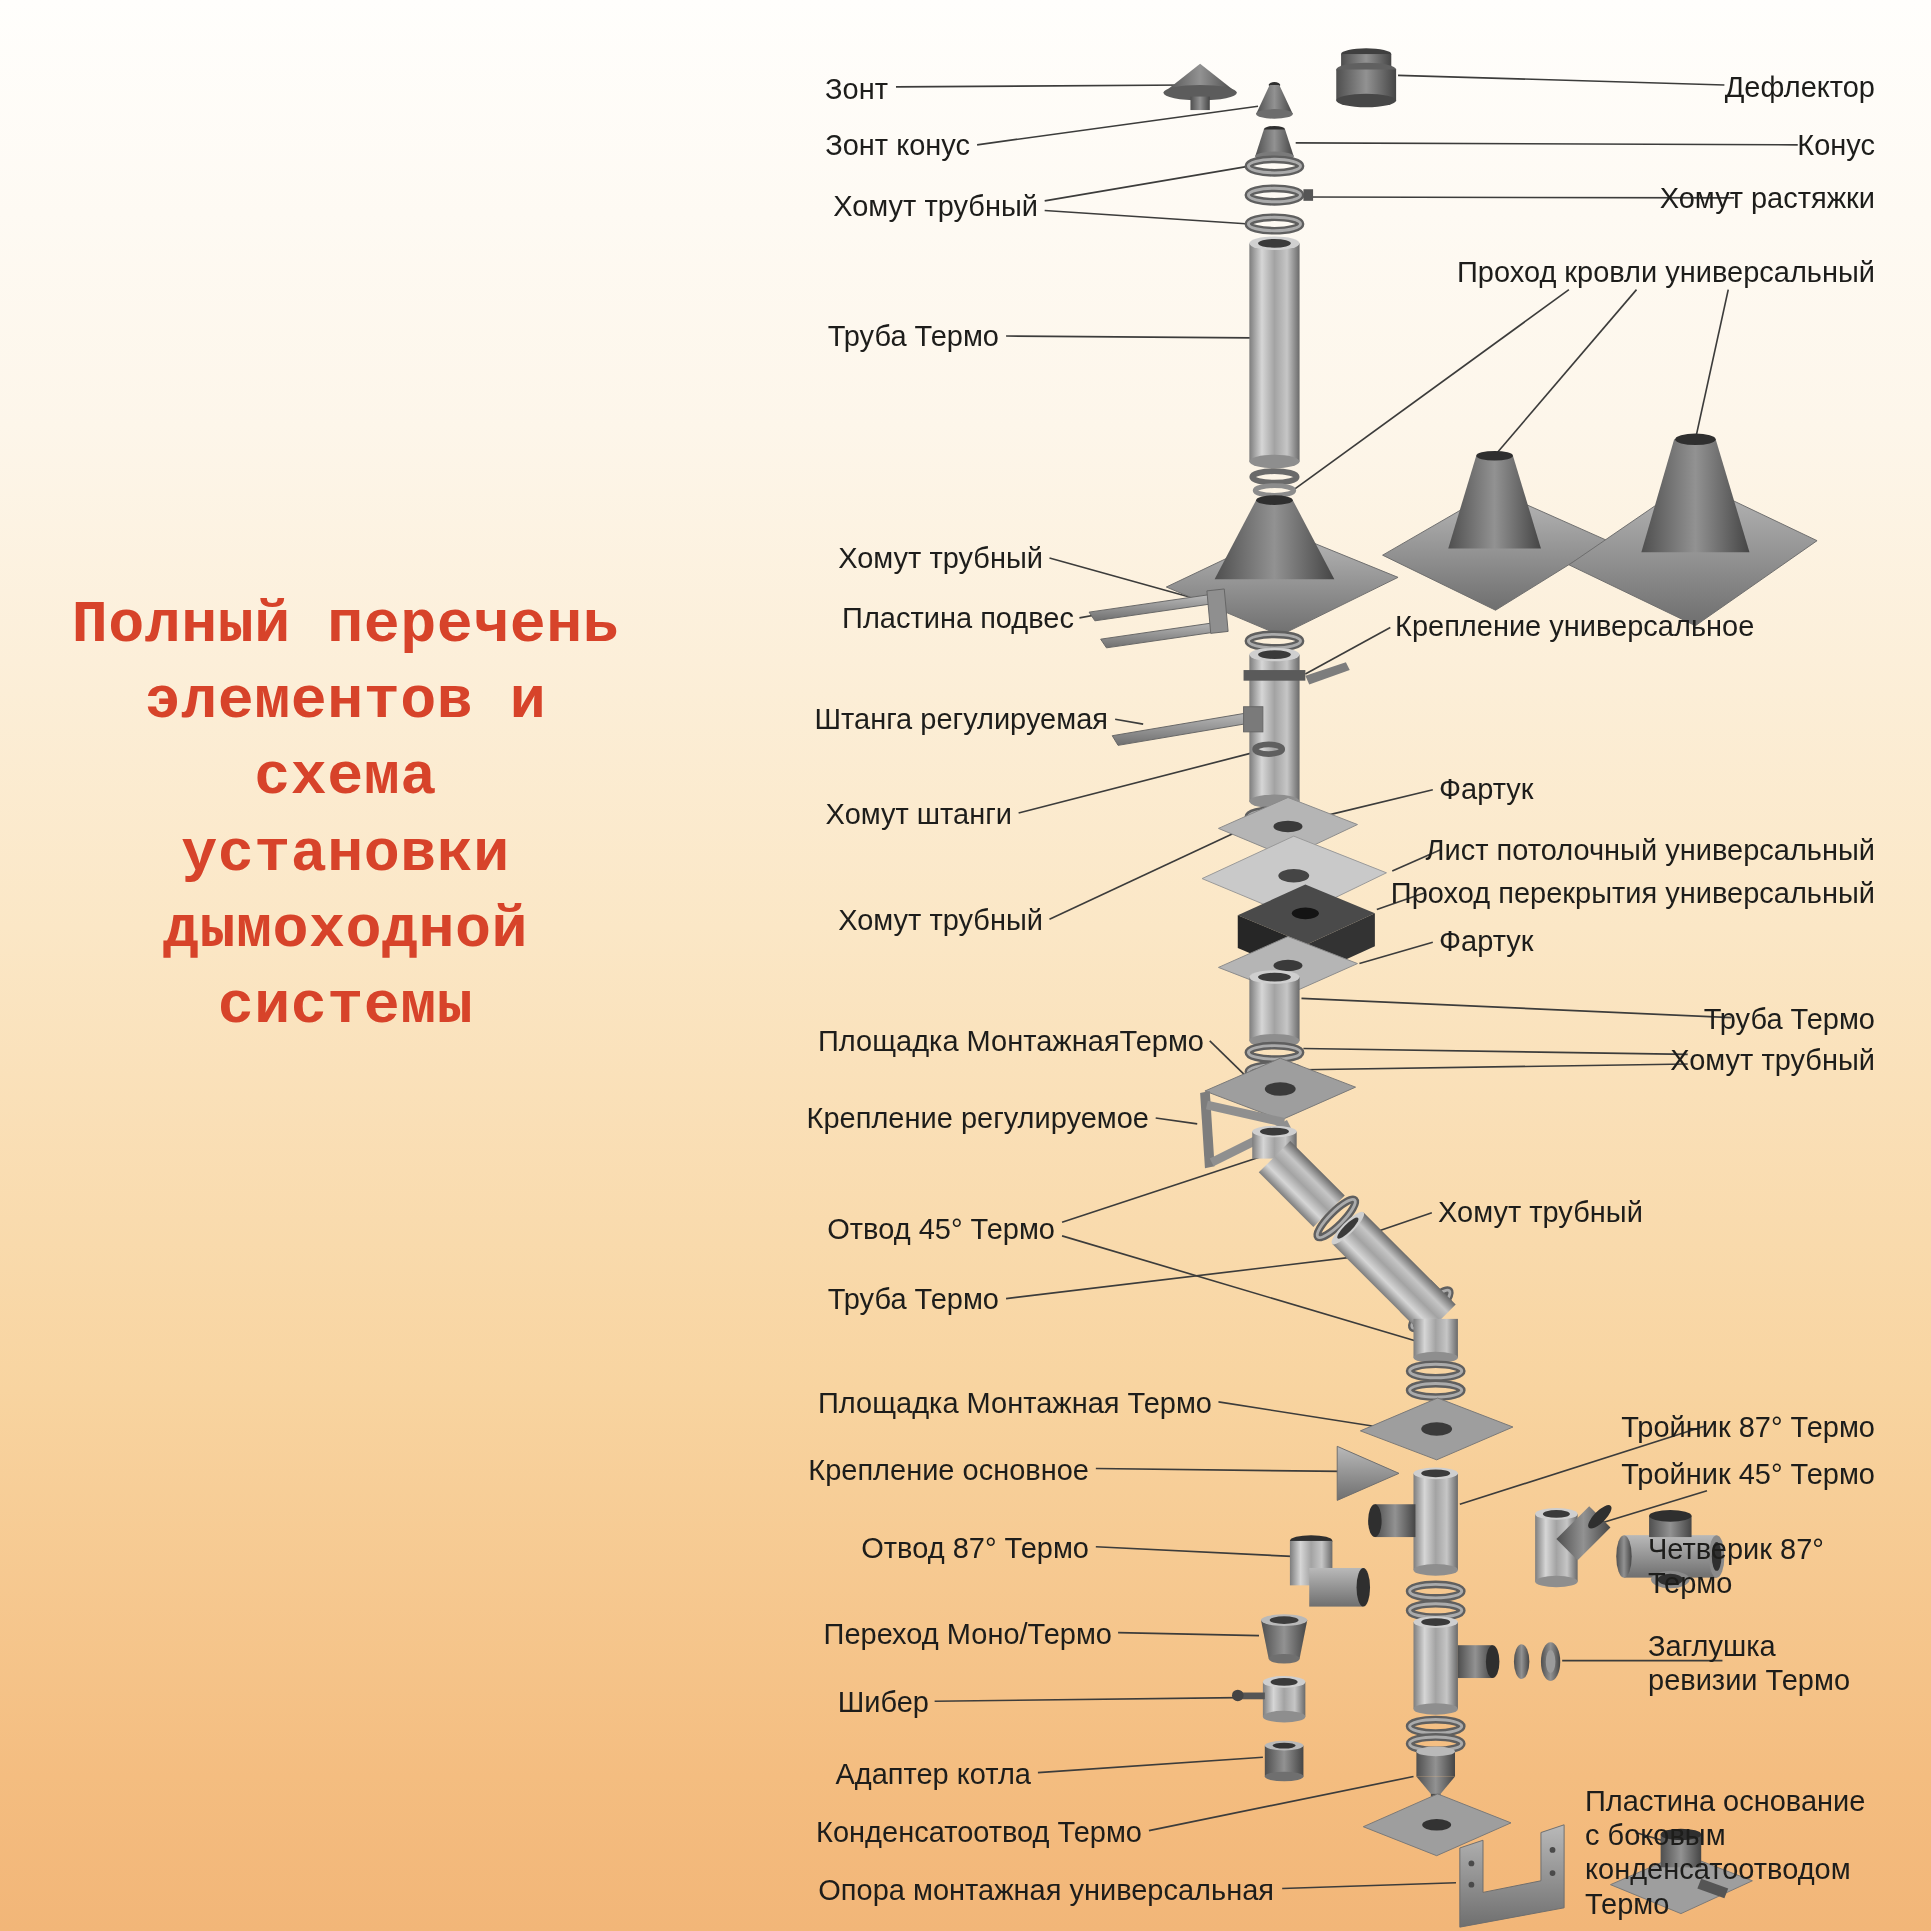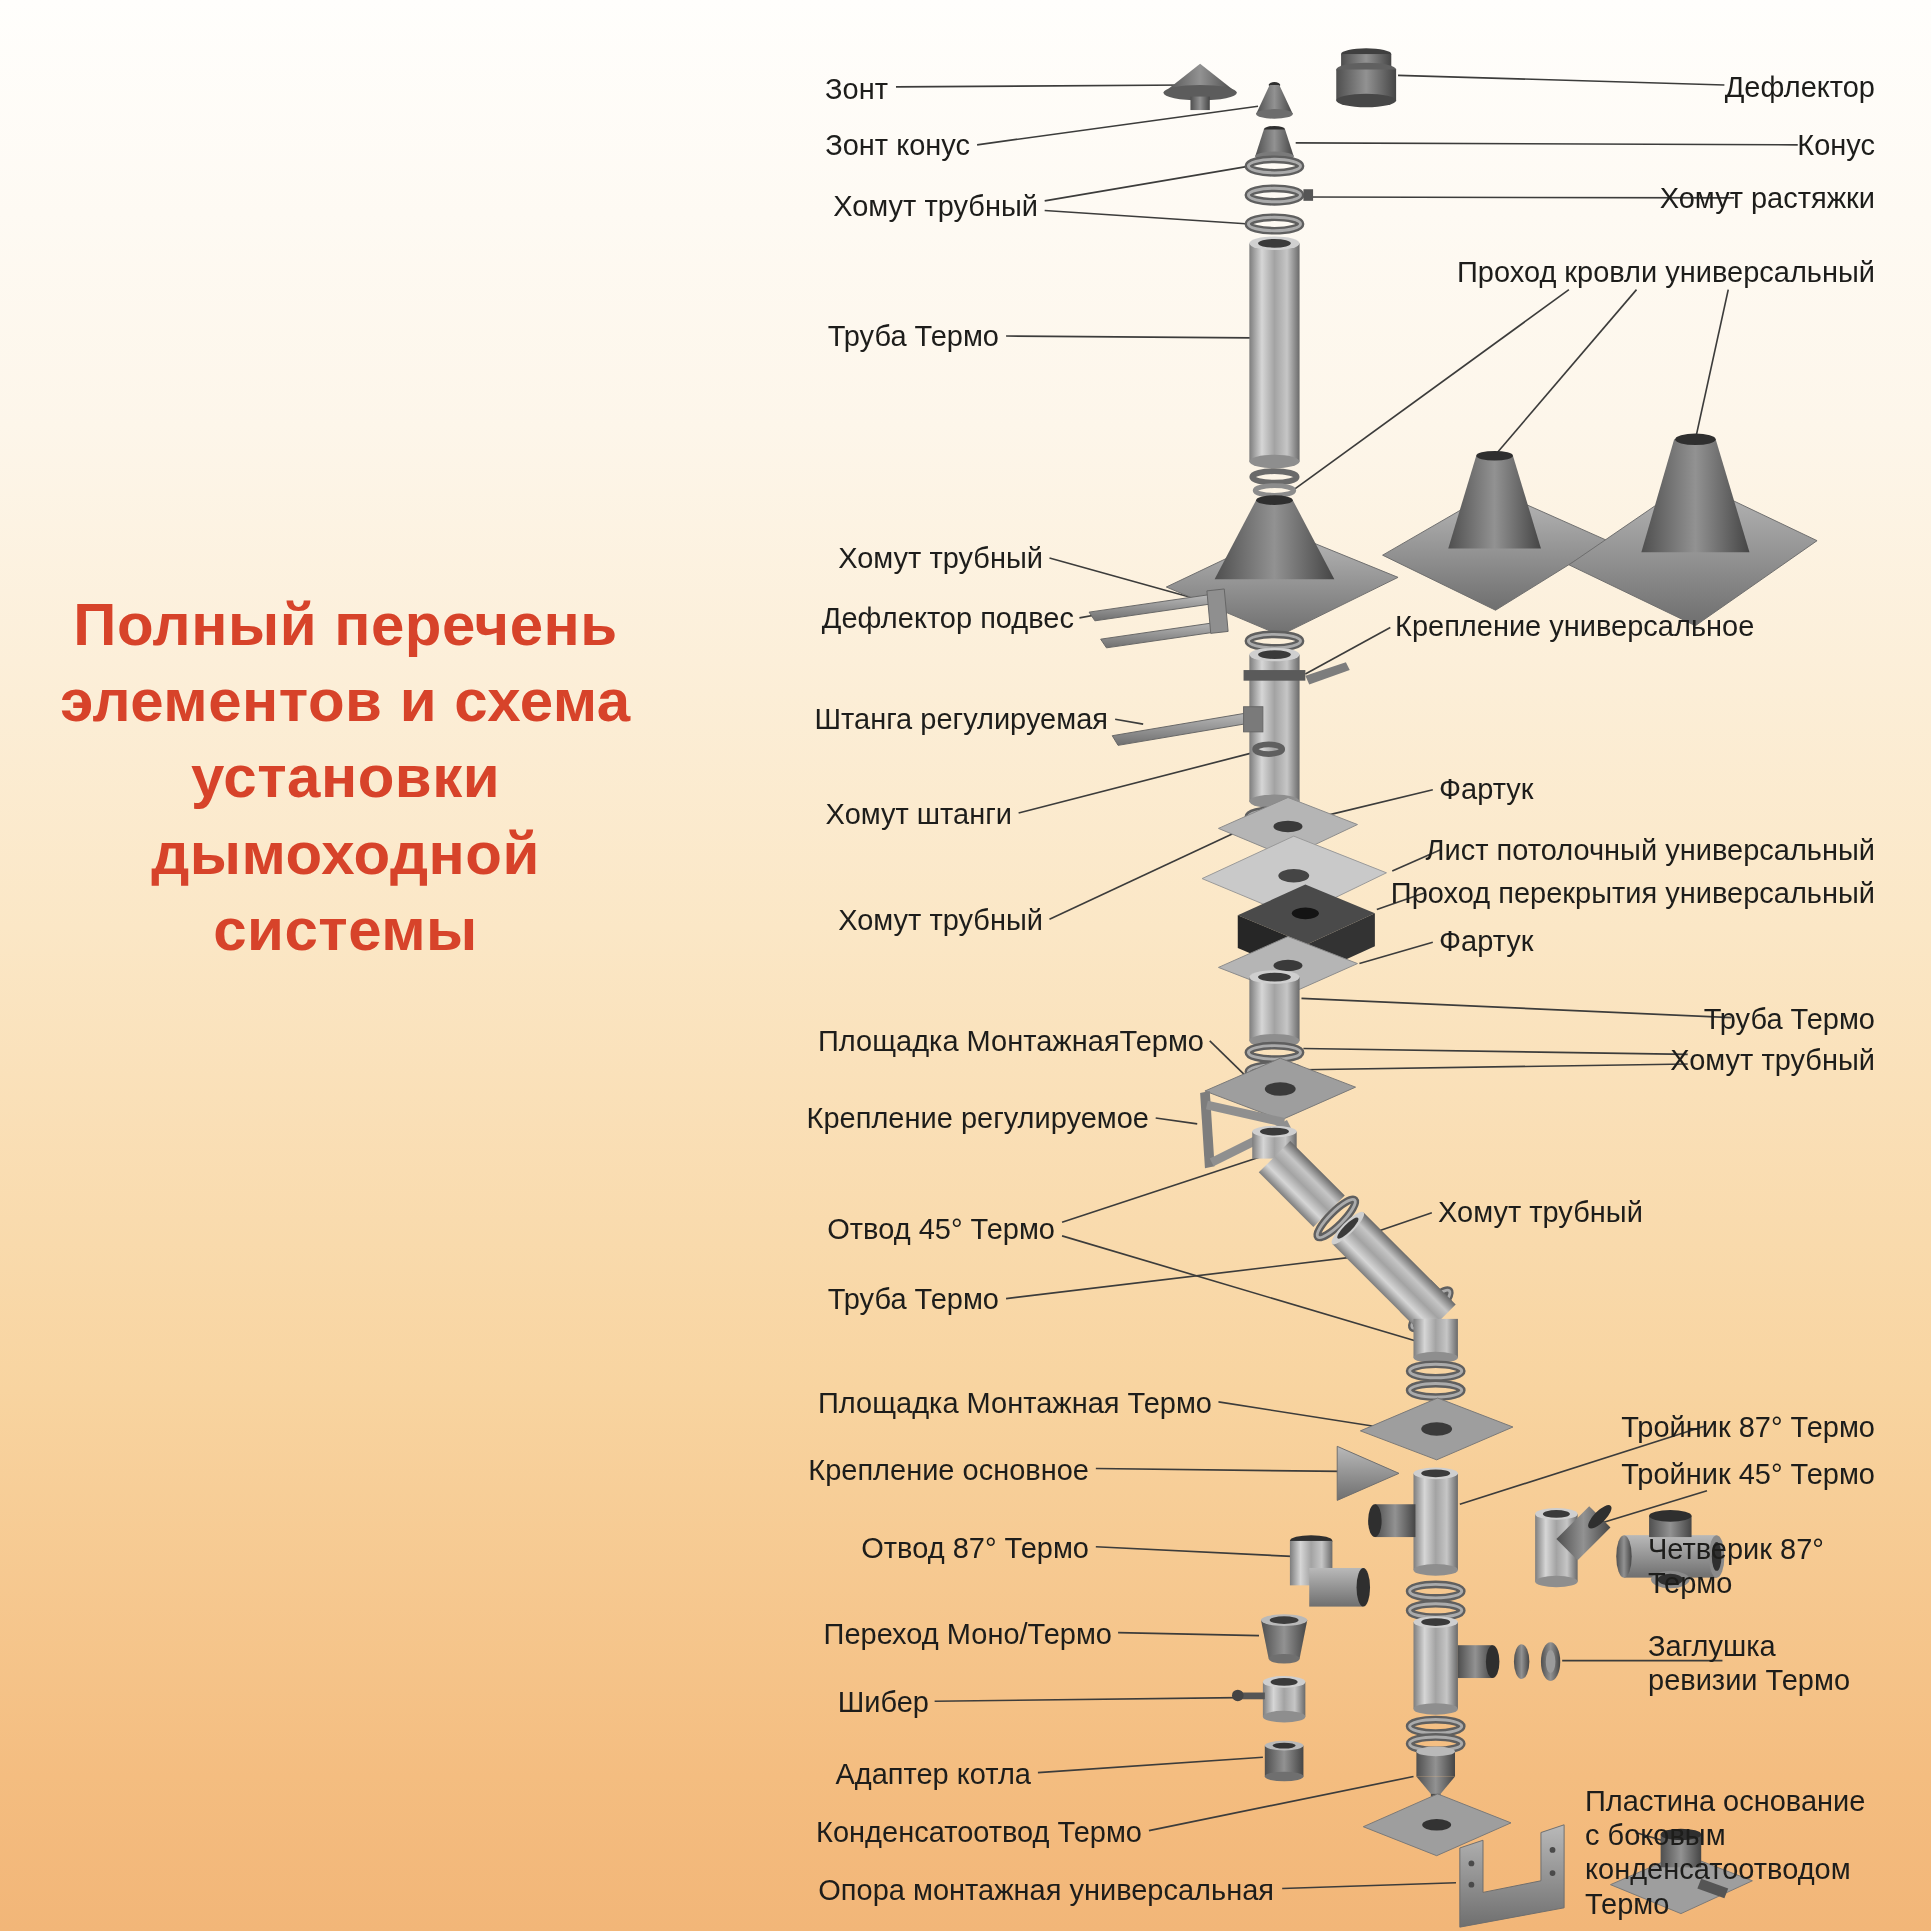--- a/index.html
+++ b/index.html
@@ -5,21 +5,21 @@
   html,body { margin:0; padding:0; }
   #poster {
     position:relative; width:1931px; height:1931px; overflow:hidden;
     background: linear-gradient(180deg, #fffefc 0%, #fdf6ea 22%, #fbe7c6 48%, #f8d4a0 72%, #f4bd80 92%, #f2b678 100%);
     font-family:"Liberation Sans", sans-serif;
   }
   #diagram-svg { position:absolute; left:0; top:0; }
   .title {
     position:absolute; left:56px; top:587px; width:579px;
     text-align:center; color:#d7432a;
-    font-family:Liberation Sans, sans-serif; font-weight:bold;
+    font-family:Liberation Mono, monospace; font-weight:bold;
     font-size:60px; line-height:1.27; letter-spacing:0.5px;
   }
   .lbl {
     position:absolute; color:#1d1d1b;
     font-size:29px; line-height:1.18;
     transform:translateY(-50%); white-space:nowrap;
   }
   .ra { text-align:left; }
   .wrap { white-space:normal; }
 </style>
@@ -400,21 +400,21 @@
     <div>установки</div>
     <div>дымоходной</div>
     <div>системы</div>
   </div>
 
   <div class="lbl ra" style="right:1043px; top:89px">Зонт</div>
   <div class="lbl ra" style="right:961px;  top:145px">Зонт конус</div>
   <div class="lbl ra" style="right:893px;  top:206px">Хомут трубный</div>
   <div class="lbl ra" style="right:932px;  top:336px">Труба Термо</div>
   <div class="lbl ra" style="right:888px;  top:558px">Хомут трубный</div>
-  <div class="lbl ra" style="right:857px;  top:618px">Дефлектор подвес</div>
+  <div class="lbl ra" style="right:857px;  top:618px">Пластина подвес</div>
   <div class="lbl ra" style="right:823px;  top:719px">Штанга регулируемая</div>
   <div class="lbl ra" style="right:919px;  top:814px">Хомут штанги</div>
   <div class="lbl ra" style="right:888px;  top:920px">Хомут трубный</div>
   <div class="lbl ra" style="right:727px;  top:1041px">Площадка МонтажнаяТермо</div>
   <div class="lbl ra" style="right:782px;  top:1118px">Крепление регулируемое</div>
   <div class="lbl ra" style="right:876px;  top:1229px">Отвод 45° Термо</div>
   <div class="lbl ra" style="right:932px;  top:1299px">Труба Термо</div>
   <div class="lbl ra" style="right:719px;  top:1403px">Площадка Монтажная Термо</div>
   <div class="lbl ra" style="right:842px;  top:1470px">Крепление основное</div>
   <div class="lbl ra" style="right:842px;  top:1548px">Отвод 87° Термо</div>

